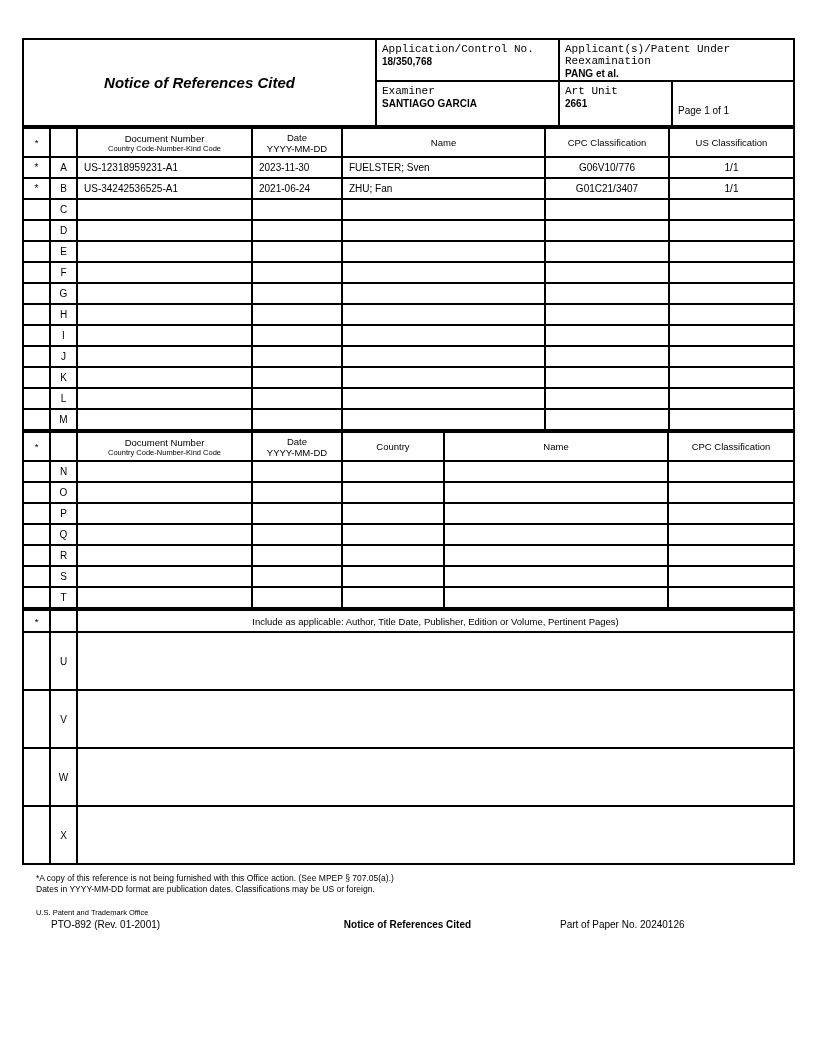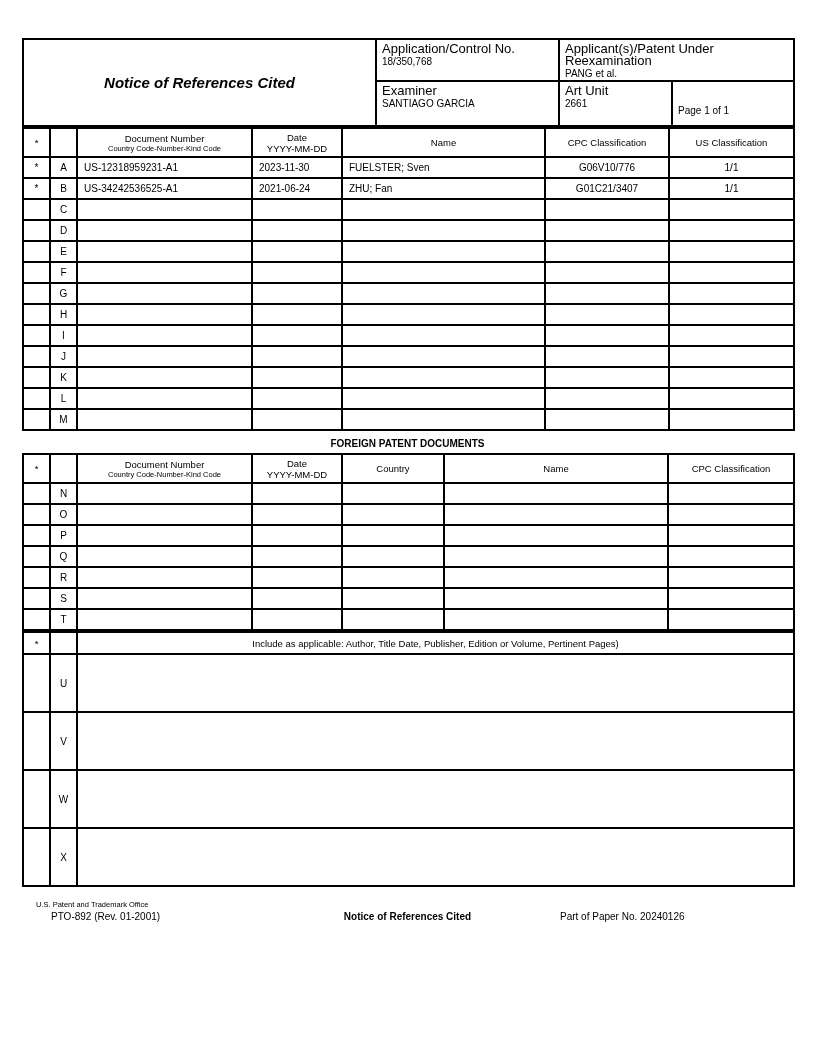--- a/index.html
+++ b/index.html
@@ -11,22 +11,22 @@
   }
   .content { position:absolute; left:22px; top:38px; width:771px; }
 
   table { border-collapse:collapse; table-layout:fixed; width:771px; }
   td, th { border:2px solid #000; overflow:hidden; font-weight:normal; vertical-align:middle; }
 
   
   .header-table td { vertical-align:top; }
   .title-cell { text-align:center; vertical-align:middle !important; }
   .form-title { font-size:15px; font-weight:bold; font-style:italic; }
-  .hlabel { font-size:13px; line-height:12px; padding:3px 8px 0 5px; }
-  .hvalue { font-size:10px; line-height:13px; padding:0 0 0 5px; }
+  .hlabel { font-size:11px; line-height:12px; padding:3px 8px 0 5px;font-family:Liberation Mono, monospace; }
+  .hvalue { font-size:10px; line-height:13px; padding:0 0 0 5px;font-weight:bold; }
   .page-cell { vertical-align:middle !important; }
   .page-text { font-size:10px; padding:14px 0 0 5px; }
 
   
   .section-title {
     width:771px; text-align:center; font-size:10px; line-height:11px;
     font-weight:bold; margin-top:7px; margin-bottom:4px;
   }
 
   
@@ -234,21 +234,20 @@
             <td class="c-letter">M</td>
             <td class="c-left"></td>
             <td class="c-left"></td>
             <td class="c-left"></td>
             <td class="c-center"></td>
             <td class="c-center"></td>
           </tr>
         </tbody>
     </table>
 
-    <div class="section-title">FOREIGN PATENT DOCUMENTS</div>
     <table class="doc-table">
       <colgroup>
           <col style="width:27px">
           <col style="width:27px">
           <col style="width:175px">
           <col style="width:90px">
           <col style="width:102px">
           <col style="width:224px">
           <col style="width:126px">
         </colgroup>
@@ -366,20 +365,24 @@
             <td class="c-left"></td>
           </tr>
           <tr>
             <td class="c-star"></td>
             <td class="c-letter">X</td>
             <td class="c-left"></td>
           </tr>
         </tbody>
     </table>
 
+    <div class="footnotes">
+      <div>*A copy of this reference is not being furnished with this Office action. (See MPEP § 707.05(a).)</div>
+      <div>Dates in YYYY-MM-DD format are publication dates. Classifications may be US or foreign.</div>
+    </div>
 
     <div class="office-line">U.S. Patent and Trademark Office</div>
     <div class="footer-row">
       <span class="form-no">PTO-892 (Rev. 01-2001)</span>
       <span class="footer-title">Notice of References Cited</span>
       <span class="paper-no">Part of Paper No. 20240126</span>
     </div>
 
   </div>
 </div>

